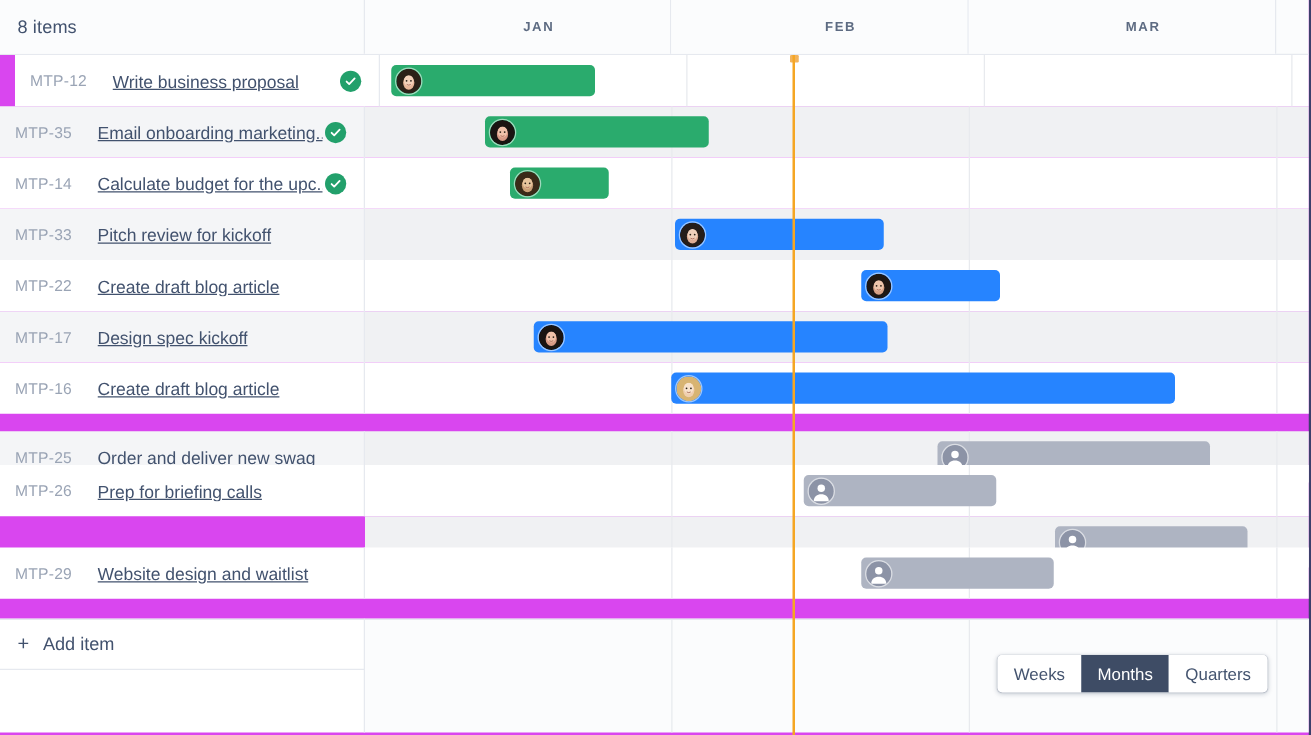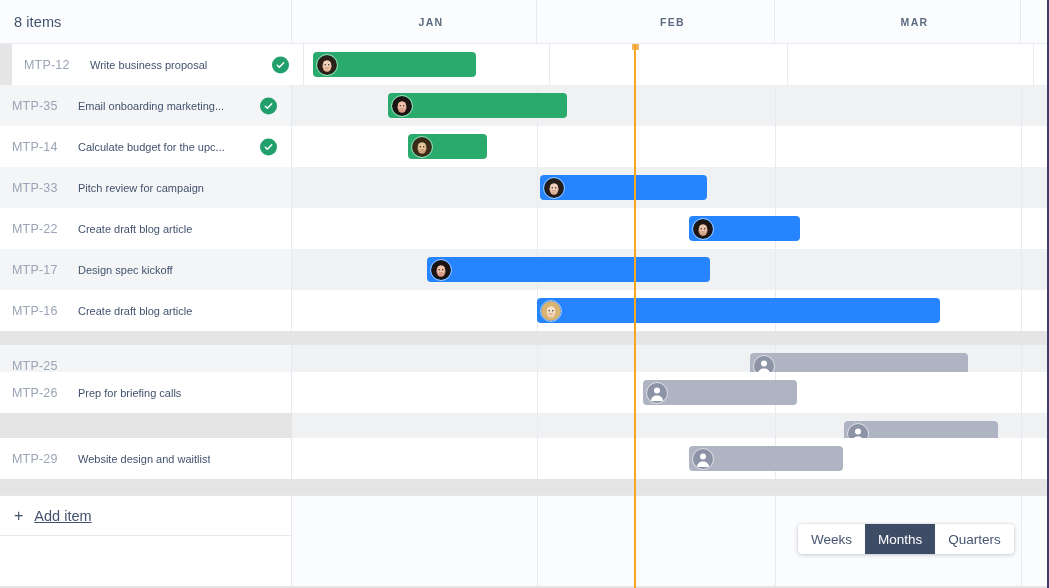--- a/index.html
+++ b/index.html
@@ -5,21 +5,21 @@
   * { box-sizing: border-box; margin: 0; padding: 0; }
   html, body {
     width: 1049px; height: 588px;
     background: #ffffff;
     font-family: "Liberation Sans", sans-serif;
     overflow: hidden;
   }
   #app {
     position: relative;
     width: 1049px; height: 588px;
-    background: #e5e5e5;
+    background: #d946ef;
     border-right: 2px solid #3d3f6b;
     overflow: hidden;
   }
 
   
   #header {
     position: absolute; left: 0; top: 0; width: 1049px; height: 44px;
     background: #fbfcfd;
     border-bottom: 1px solid #e6e9ef;
   }
@@ -64,23 +64,24 @@
   .row-left.odd  { background: #ffffff; }
   .row-left.even { background: #f4f5f7; }
 
   .key {
     width: 52px; margin-left: 12px;
     font-size: 12.5px; color: #9aa4b5; letter-spacing: .2px;
     white-space: nowrap;
   }
   .summary {
     margin-left: 14px;
-    font-size: 11px; color: #42526e;
+    font-size: 14px; color: #42526e;
     white-space: nowrap; overflow: hidden;
     max-width: 180px;
+    text-decoration: underline;
   }
   .check {
     position: absolute; right: 14px; top: 50%; transform: translateY(-50%);
     width: 17px; height: 17px; border-radius: 50%;
     background: #22a06b;
     display: flex; align-items: center; justify-content: center;
   }
   .check svg { width: 11px; height: 11px; display: block; }
 
   
@@ -129,21 +130,21 @@
     background: #ffffff;
   }
   #add-left {
     position: absolute; left: 0; top: 0; width: 292px; height: 41px;
     background: #ffffff; border-right: 1px solid #e6e9ef;
     display: flex; align-items: center; cursor: pointer;
   }
   #add-plus {
     margin-left: 14px; font-size: 16px; color: #42526e; line-height: 1;
   }
-  #add-label { margin-left: 11px; font-size: 14.5px; color: #42526e; text-decoration: underline; }
+  #add-label { margin-left: 11px; font-size: 14.5px; color: #42526e; }
 
   
   #scale-toggle {
     position: absolute; left: 798px; top: 524px;
     height: 30px;
     display: flex;
     background: #ffffff;
     border-radius: 4px;
     box-shadow: 0 1px 4px rgba(9,30,66,.22), 0 0 1px rgba(9,30,66,.28);
     overflow: hidden;
@@ -282,21 +283,21 @@
                   <path d="M5.6 9.2c0-4 2.9-6.2 6.4-6.2s6.4 2.2 6.4 6.2c-1.6-1.5-3.4-2.9-6.4-2.9S7.2 7.7 5.6 9.2z" fill="#241d1a"></path>
                   <circle cx="9.9" cy="11.6" r=".85" fill="#2c2218"></circle>
                   <circle cx="14.1" cy="11.6" r=".85" fill="#2c2218"></circle>
                   <path d="M10.4 15.3q1.6 1.1 3.2 0" stroke="#a3604f" stroke-width=".8" fill="none" stroke-linecap="round"></path>
                 </svg>
               </div>
             </div>
           </div>
           <div class="row-left even">
             <span class="key">MTP-33</span>
-            <span class="summary">Pitch review for campaign</span>
+            <span class="summary">Pitch review for kickoff</span>
           </div>
         </div>
         <div class="row" style="top: 164px;">
           <div class="lane odd">
             <div class="vline" style="left: 245px;"></div>
             <div class="vline" style="left: 483px;"></div>
             <div class="vline" style="left: 729px;"></div>
             <div class="bar blue" style="left: 397px; width: 111px;">
               <div class="avatar">
                 <svg viewBox="0 0 24 24">
@@ -374,20 +375,21 @@
                 <svg viewBox="0 0 24 24">
                   <circle cx="12" cy="12" r="12" fill="#8c93a6"></circle>
                   <circle cx="12" cy="9" r="3.6" fill="#ffffff"></circle>
                   <path d="M4.8 21.5c0-4.2 3.2-6.6 7.2-6.6s7.2 2.4 7.2 6.6z" fill="#ffffff"></path>
                 </svg>
               </div>
             </div>
           </div>
           <div class="row-left even">
             <span class="key">MTP-25</span>
+            <span class="summary">Order and deliver new swag</span>
           </div>
         </div>
         <div class="row" style="top: 328px;">
           <div class="lane odd">
             <div class="vline" style="left: 245px;"></div>
             <div class="vline" style="left: 483px;"></div>
             <div class="vline" style="left: 729px;"></div>
             <div class="bar gray" style="left: 351px; width: 154px;">
               <div class="avatar">
                 <svg viewBox="0 0 24 24">

